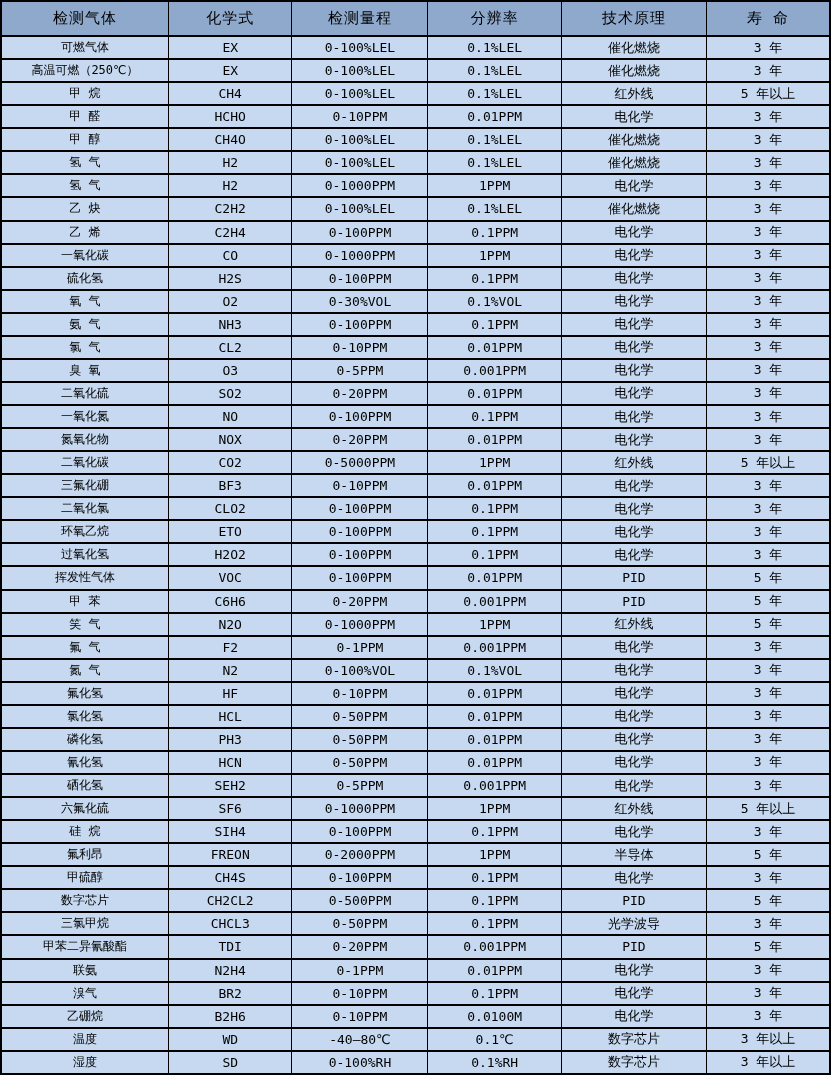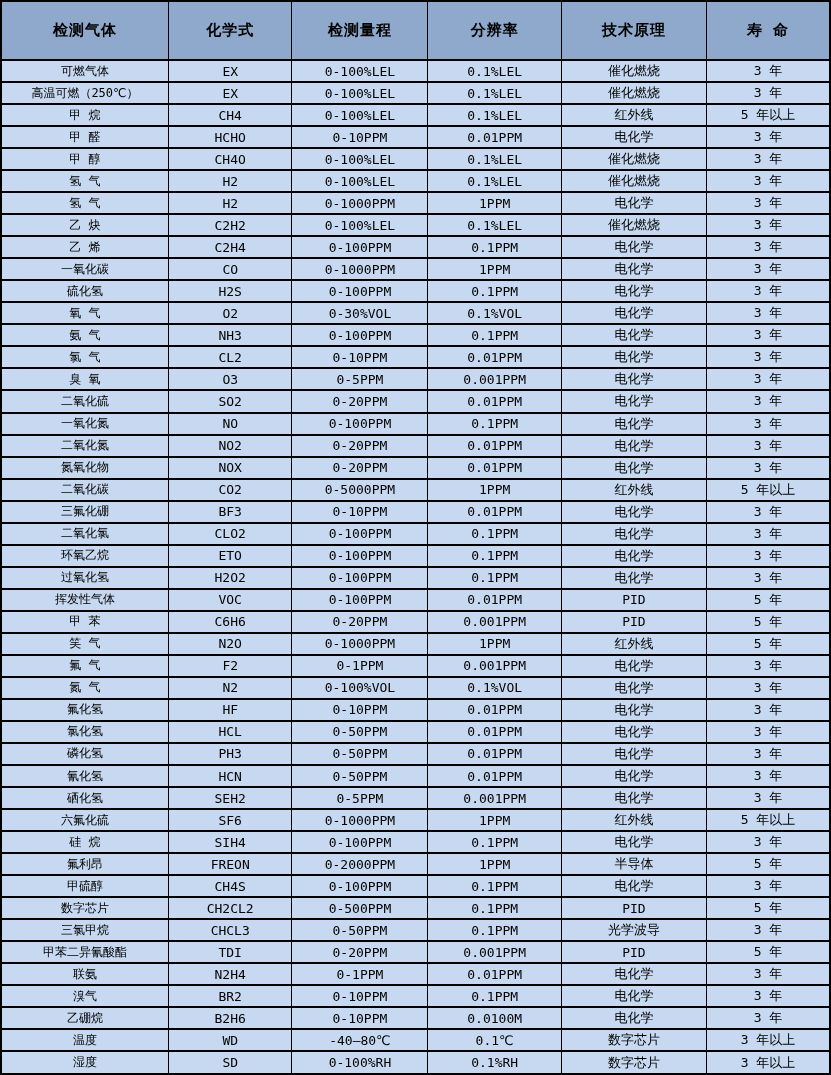--- a/index.html
+++ b/index.html
@@ -23,27 +23,27 @@
   col.c1 { width: 20.2%; }
   col.c2 { width: 14.9%; }
   col.c3 { width: 16.4%; }
   col.c4 { width: 16.1%; }
   col.c5 { width: 17.5%; }
   col.c6 { width: 14.9%; }
   th {
     background: var(--header-bg, #8EA9CB);
     color: #000;
     font-size: 15px;
-    font-weight: bold;
+    font-weight: normal;
     height: 25px;
     text-align: center;
     vertical-align: middle;
     border: 1px solid var(--border-color, #000);
     border-bottom: 2px solid var(--border-color, #000);
-    padding: 16px;
+    padding: 4px;
     letter-spacing: 1px;
   }
   td {
     background: var(--row-bg, #C6D9F0);
     color: #000;
     font-size: 13px;
     text-align: center;
     vertical-align: middle;
     border: 1px solid var(--border-color, #000);
     border-bottom: 2px solid var(--border-color, #000);
@@ -209,28 +209,20 @@
         </tr>
         <tr>
           <td class="gas-name-cell">一氧化氮</td>
           <td class="formula-cell">NO</td>
           <td class="range-cell">0-100PPM</td>
           <td class="resolution-cell">0.1PPM</td>
           <td class="principle-cell">电化学</td>
           <td class="lifespan-cell">3 年</td>
         </tr>
         <tr>
-          <td class="gas-name-cell">二氧化氮</td>
-          <td class="formula-cell">NO2</td>
-          <td class="range-cell">0-20PPM</td>
-          <td class="resolution-cell">0.01PPM</td>
-          <td class="principle-cell">电化学</td>
-          <td class="lifespan-cell">3 年</td>
-        </tr>
-        <tr>
           <td class="gas-name-cell">氮氧化物</td>
           <td class="formula-cell">NOX</td>
           <td class="range-cell">0-20PPM</td>
           <td class="resolution-cell">0.01PPM</td>
           <td class="principle-cell">电化学</td>
           <td class="lifespan-cell">3 年</td>
         </tr>
         <tr>
           <td class="gas-name-cell">二氧化碳</td>
           <td class="formula-cell">CO2</td>

